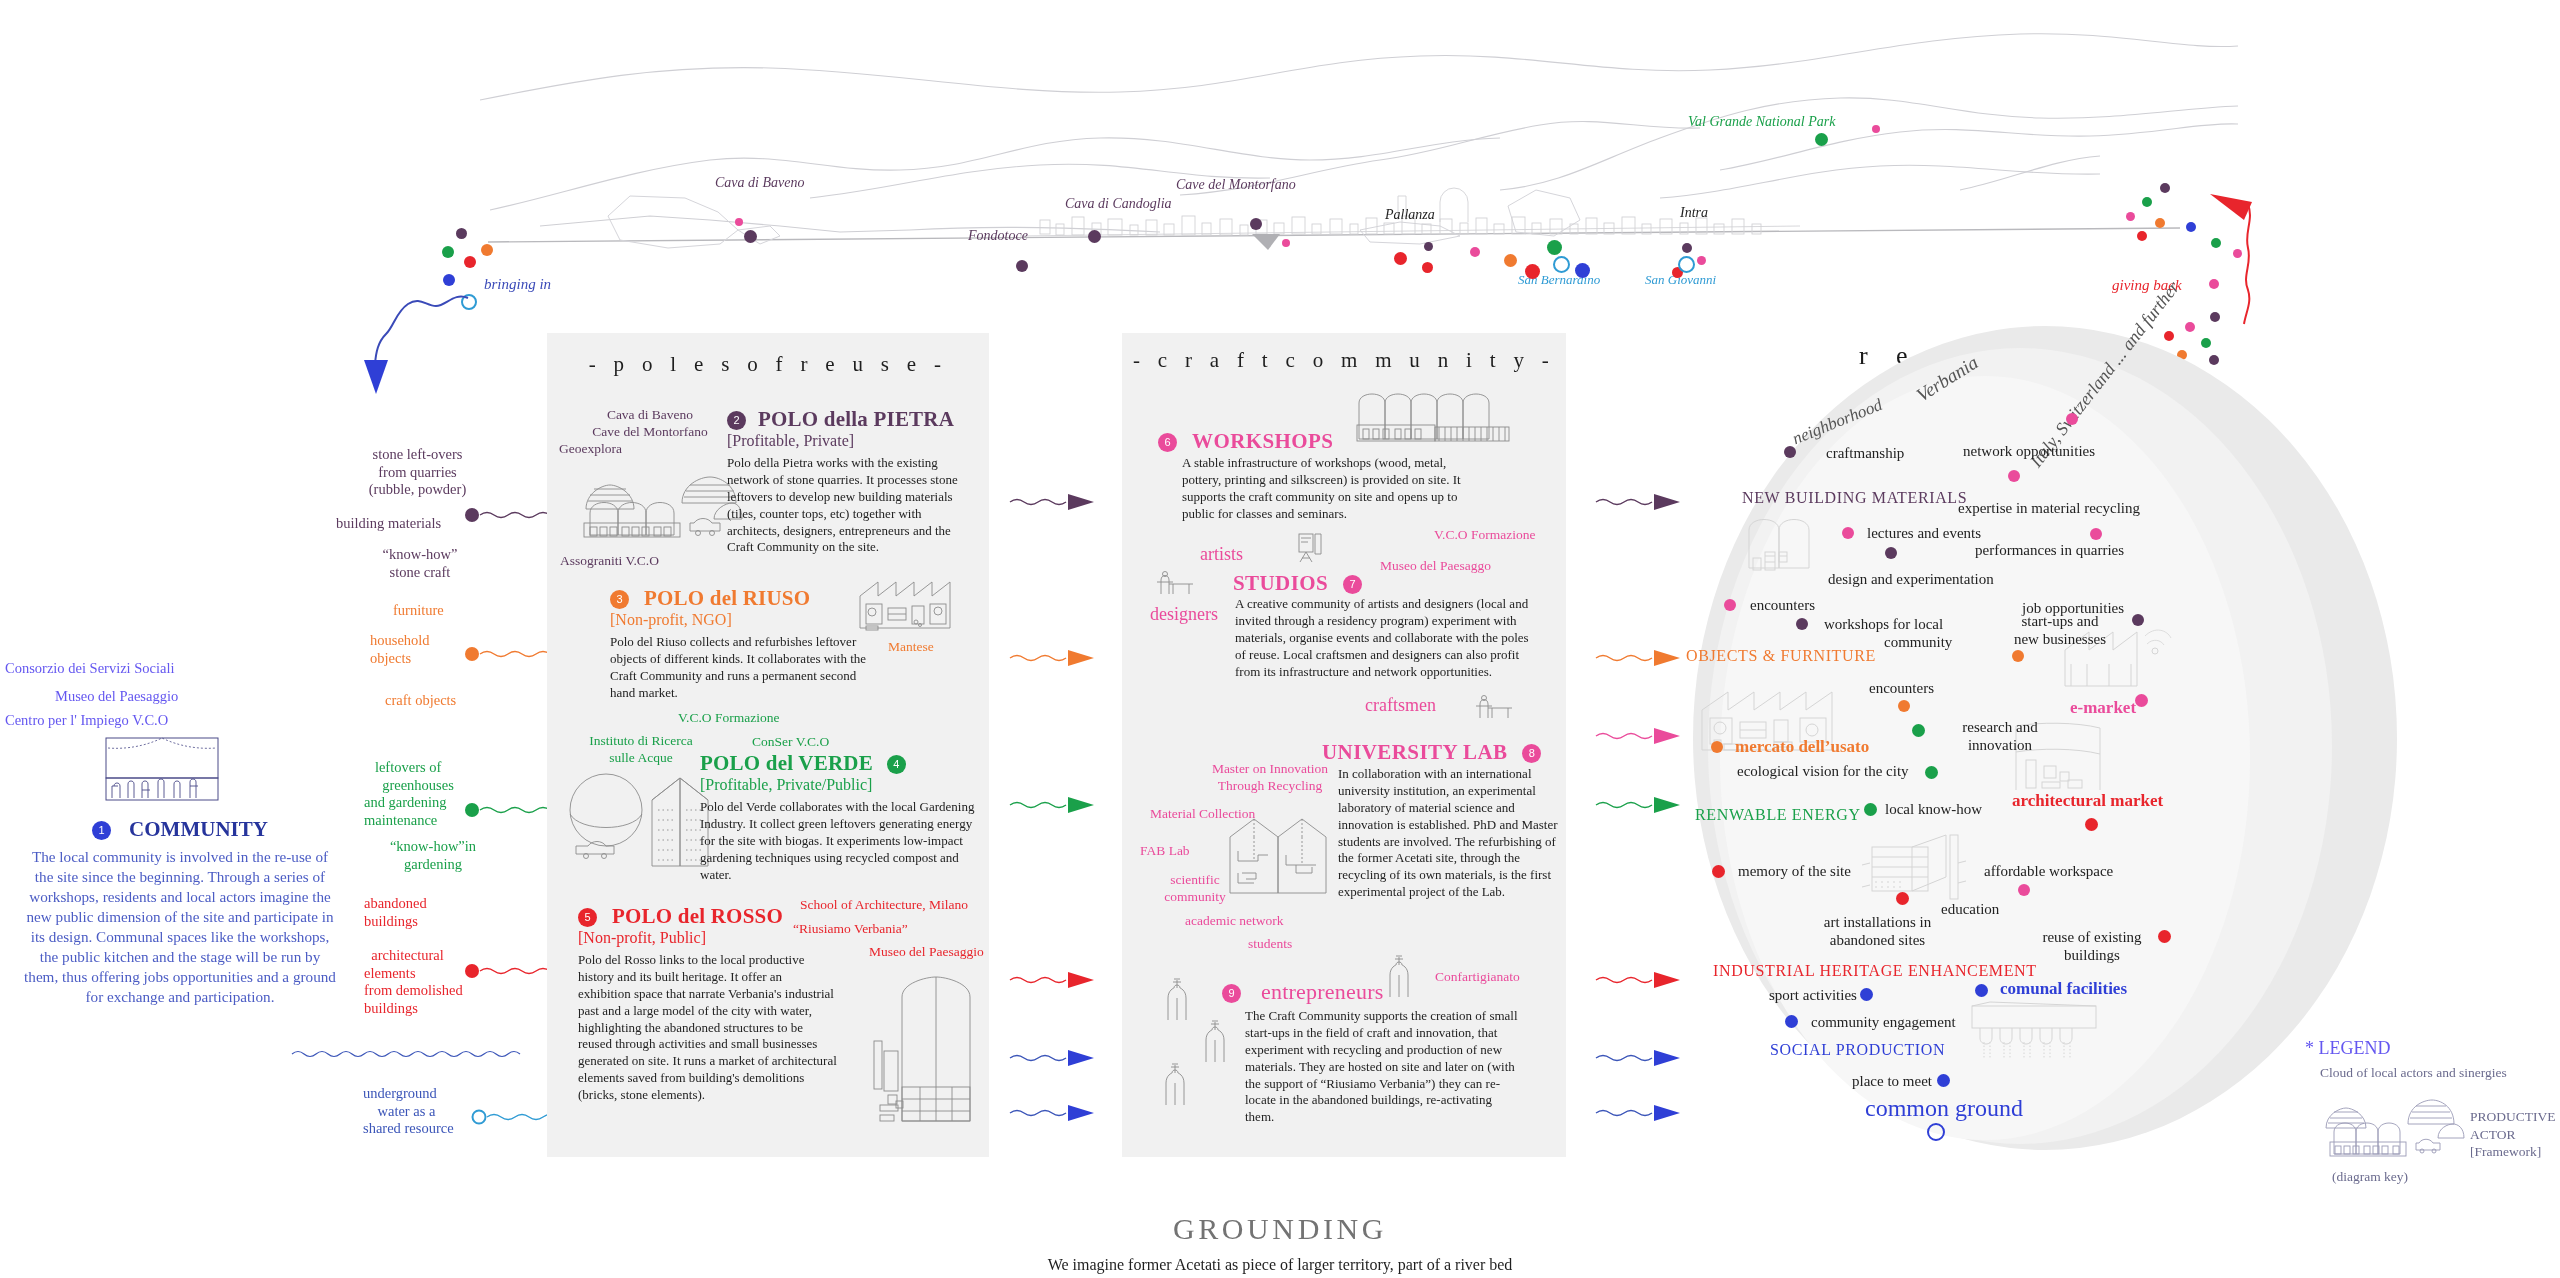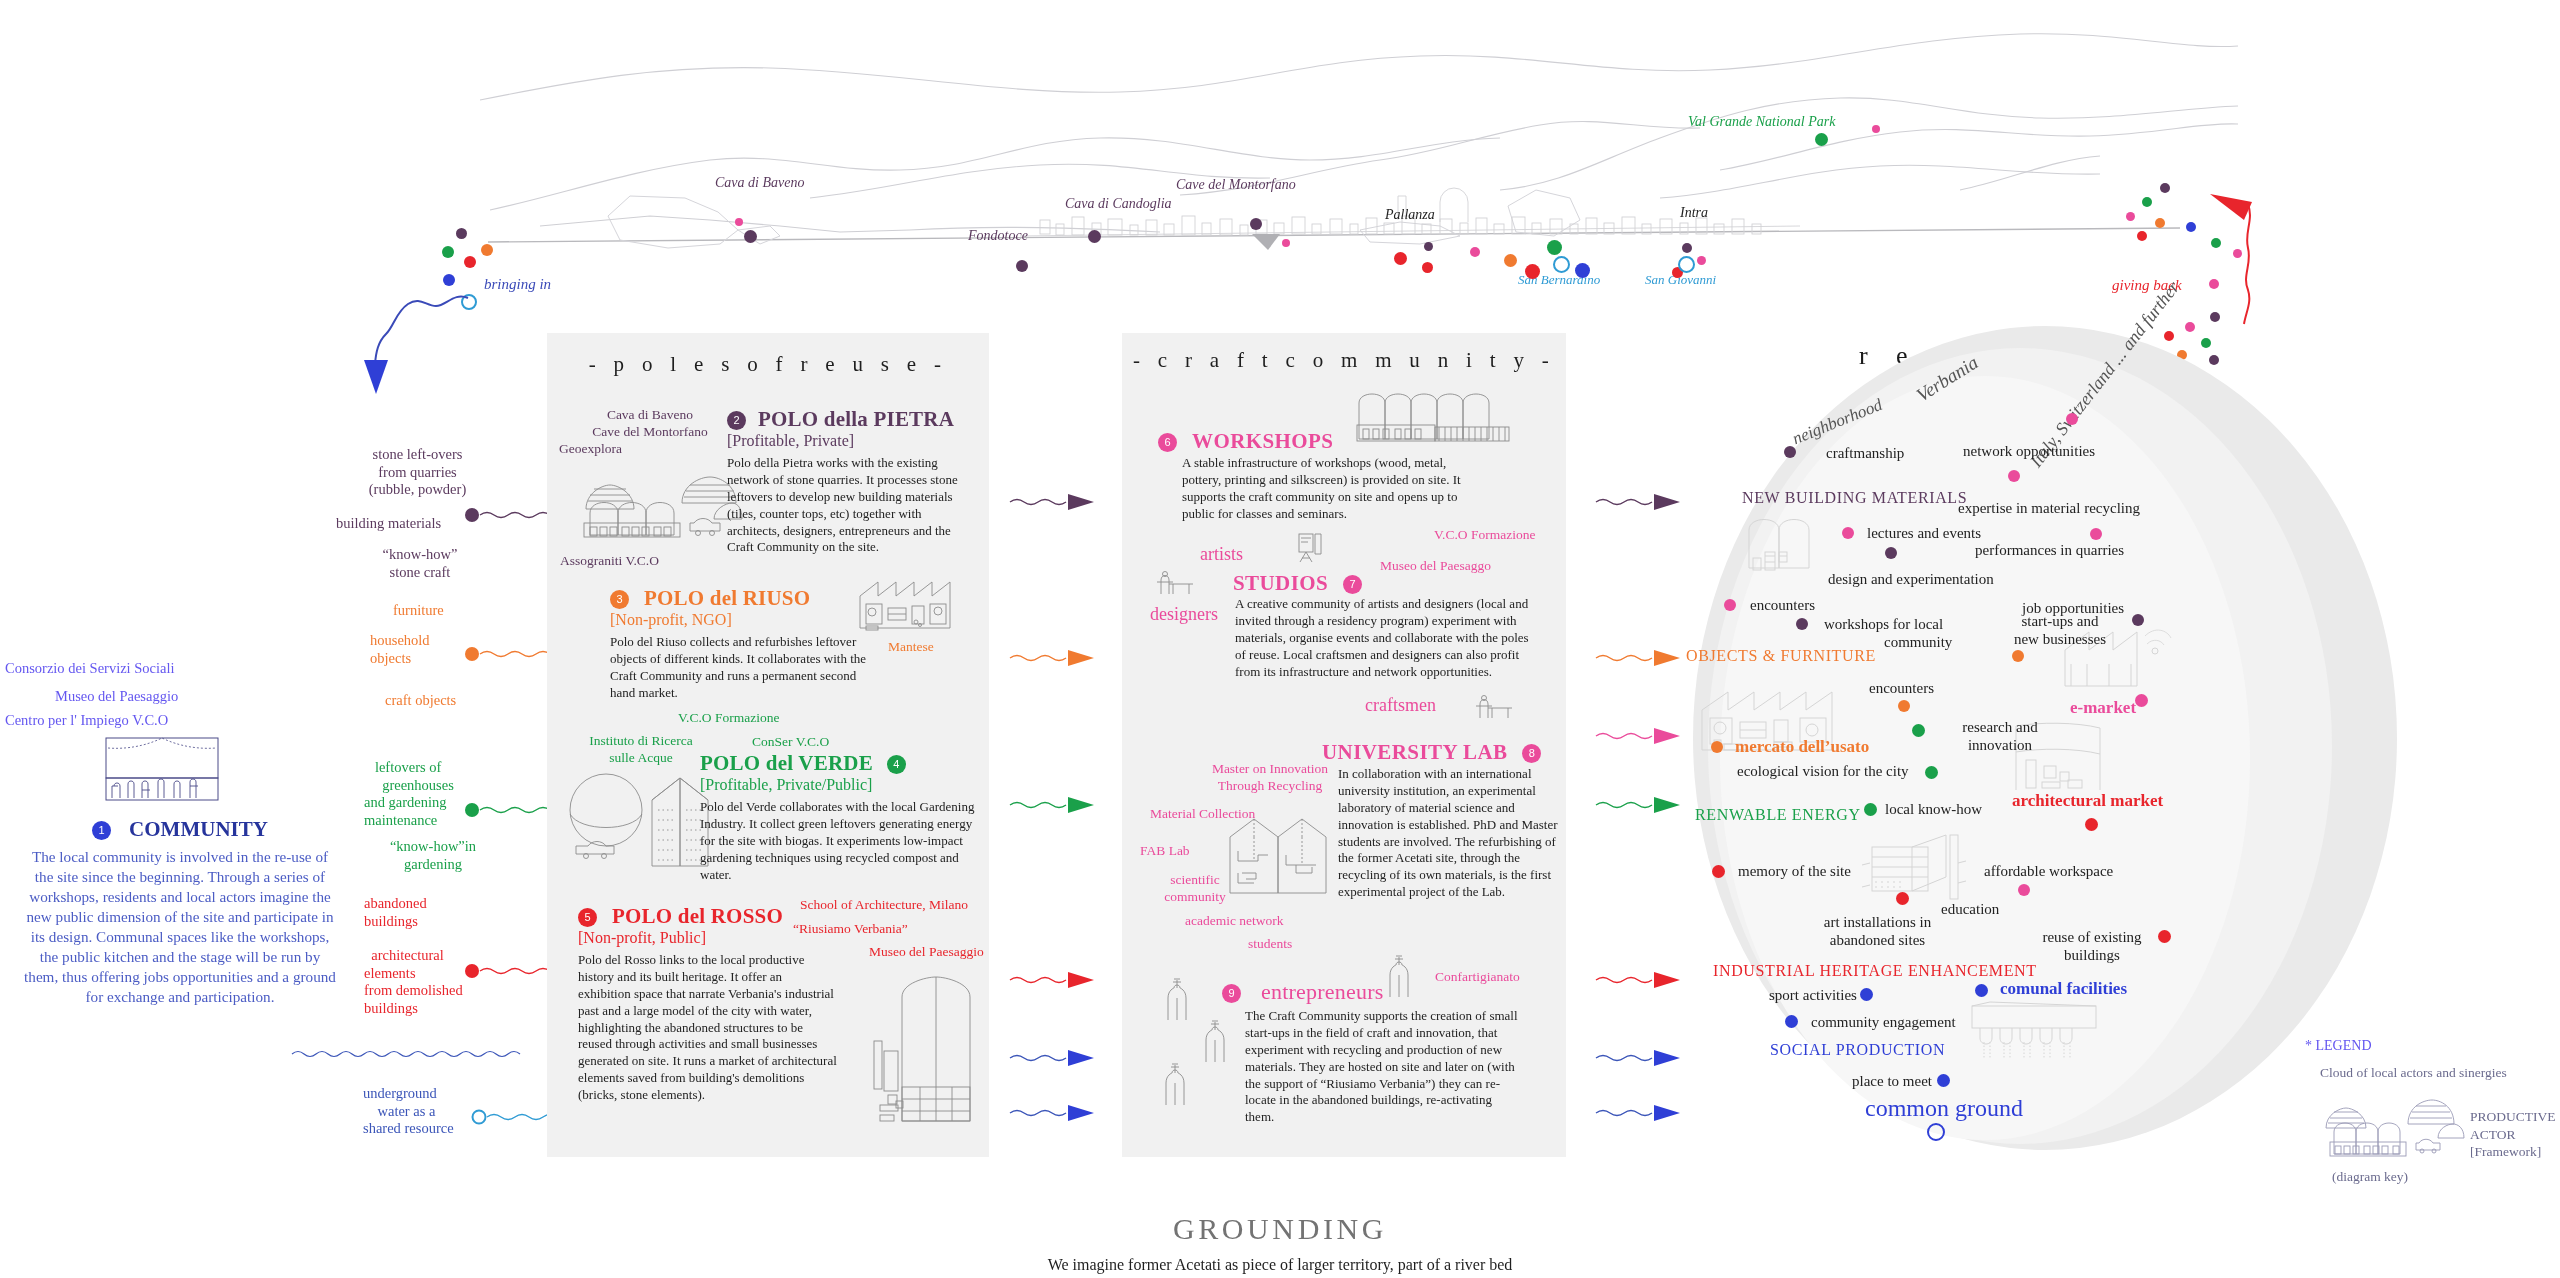--- a/index.html
+++ b/index.html
@@ -730,21 +730,21 @@
 
 <div class="abs cloudLbl" style="left:1769px;top:986px;">sport activities</div>
 <span class="abs dot" style="left:1860px;top:988px;width:13px;height:13px;background:#2f3fd6;"></span>
 
 <div class="abs cloudLbl" style="left:1811px;top:1013px;">community engagement</div>
 <span class="abs dot" style="left:1785px;top:1015px;width:13px;height:13px;background:#2f3fd6;"></span>
 
 <div class="abs cloudLbl" style="left:1852px;top:1072px;">place to meet</div>
 <span class="abs dot" style="left:1937px;top:1074px;width:13px;height:13px;background:#2f3fd6;"></span>
 
-<div class="abs" style="left:2305px;top:1038px;font-size:14px;color:#6457f0;">* LEGEND</div>
+<div class="abs" style="left:2305px;top:1038px;font-size:18px;color:#6457f0;">* LEGEND</div>
 <div class="abs legendTxt" style="left:2320px;top:1064px;width:200px;">Cloud of local actors and sinergies</div>
 <svg class="abs" style="left:2312px;top:1098px;" width="175" height="62">
   <g fill="none" stroke="#9a9ab5" stroke-width=".9">
     <path d="M14,30 C14,16 28,10 34,10 C40,10 54,16 54,30 Z"></path>
     <path d="M96,26 C96,8 112,2 120,2 C128,2 142,8 142,26 Z"></path>
     <path d="M126,40 C126,30 136,26 141,26 C146,26 152,30 152,40 Z"></path>
     <path d="M18,20 L50,20 M22,14 L46,14 M16,25 L52,25"></path>
     <path d="M100,14 L138,14 M104,8 L134,8 M98,20 L140,20"></path>
     <path d="M22,56 L22,34 C22,22 44,22 44,34 L44,56 Z"></path>
     <path d="M44,56 L44,34 C44,22 66,22 66,34 L66,56 Z"></path>

